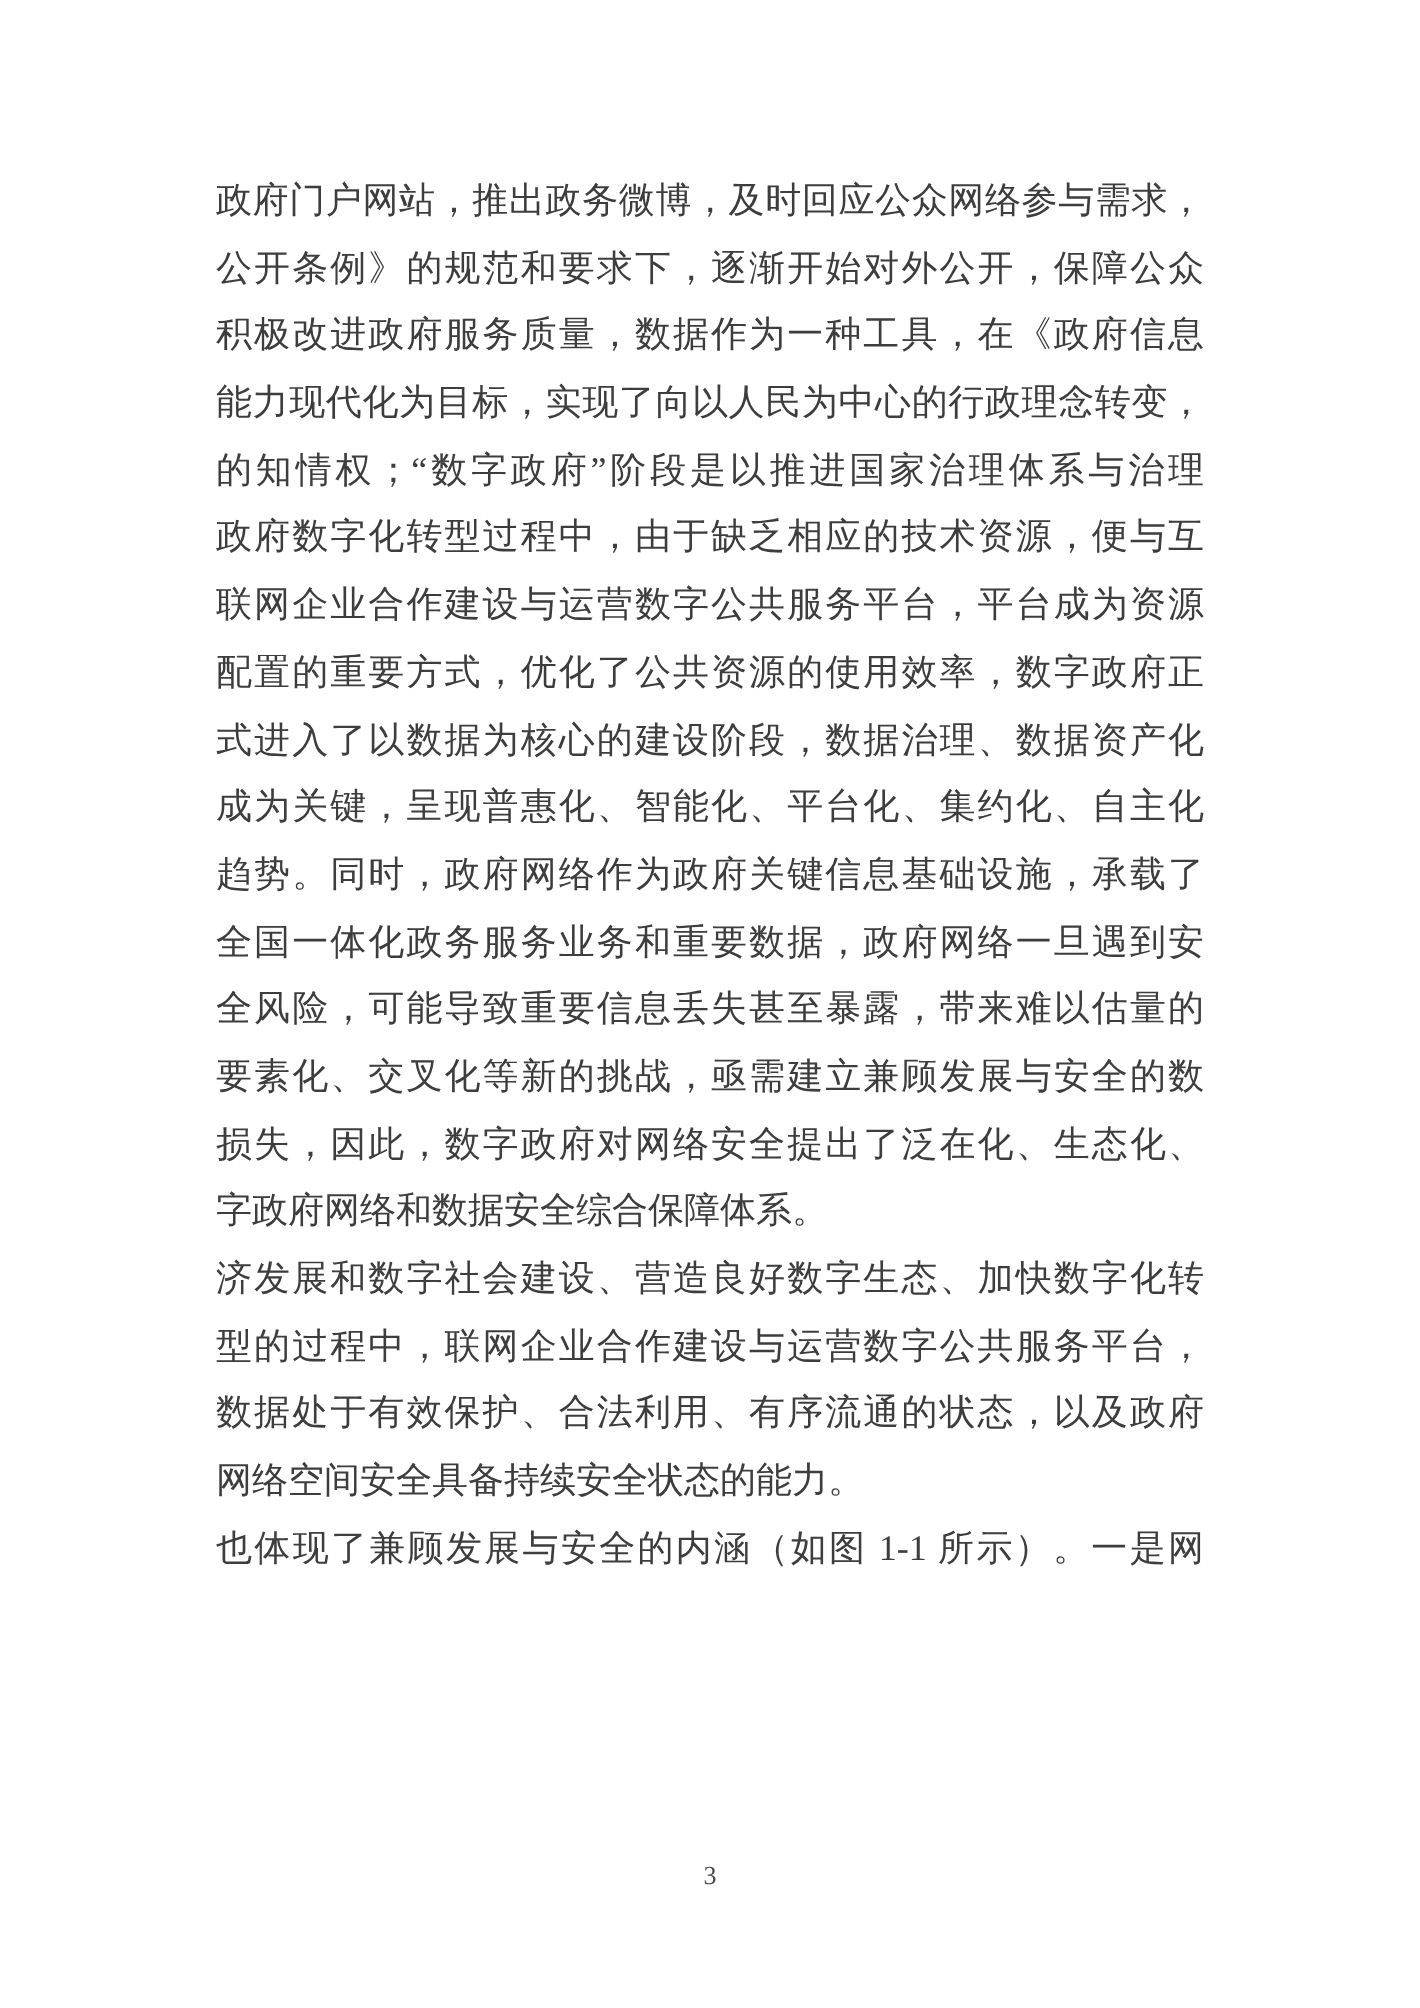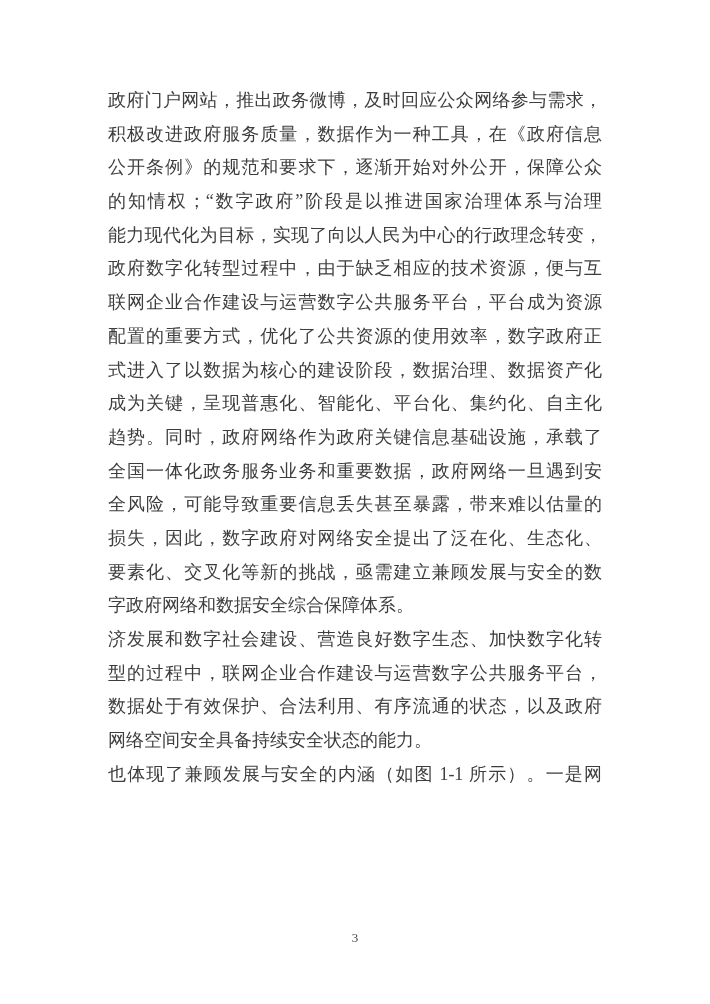--- a/index.html
+++ b/index.html
@@ -51,34 +51,34 @@
     font-size: 13px;
     color: #4a4a4a;
   }
 </style>
 </head>
 <body>
 
 <div class="page">
   <div class="text-block" id="text-block">
       <div class="line">政府门户网站，推出政务微博，及时回应公众网络参与需求，</div>
+      <div class="line">公开条例》的规范和要求下，逐渐开始对外公开，保障公众</div>
       <div class="line">积极改进政府服务质量，数据作为一种工具，在《政府信息</div>
-      <div class="line">公开条例》的规范和要求下，逐渐开始对外公开，保障公众</div>
+      <div class="line">能力现代化为目标，实现了向以人民为中心的行政理念转变，</div>
       <div class="line">的知情权；“数字政府”阶段是以推进国家治理体系与治理</div>
-      <div class="line">能力现代化为目标，实现了向以人民为中心的行政理念转变，</div>
       <div class="line">政府数字化转型过程中，由于缺乏相应的技术资源，便与互</div>
       <div class="line">联网企业合作建设与运营数字公共服务平台，平台成为资源</div>
       <div class="line">配置的重要方式，优化了公共资源的使用效率，数字政府正</div>
       <div class="line">式进入了以数据为核心的建设阶段，数据治理、数据资产化</div>
       <div class="line">成为关键，呈现普惠化、智能化、平台化、集约化、自主化</div>
       <div class="line">趋势。同时，政府网络作为政府关键信息基础设施，承载了</div>
       <div class="line">全国一体化政务服务业务和重要数据，政府网络一旦遇到安</div>
       <div class="line">全风险，可能导致重要信息丢失甚至暴露，带来难以估量的</div>
+      <div class="line">要素化、交叉化等新的挑战，亟需建立兼顾发展与安全的数</div>
       <div class="line">损失，因此，数字政府对网络安全提出了泛在化、生态化、</div>
-      <div class="line">要素化、交叉化等新的挑战，亟需建立兼顾发展与安全的数</div>
       <div class="line para-end">字政府网络和数据安全综合保障体系。</div>
       <div class="line">济发展和数字社会建设、营造良好数字生态、加快数字化转</div>
       <div class="line">型的过程中，联网企业合作建设与运营数字公共服务平台，</div>
       <div class="line">数据处于有效保护、合法利用、有序流通的状态，以及政府</div>
       <div class="line para-end">网络空间安全具备持续安全状态的能力。</div>
       <div class="line">也体现了兼顾发展与安全的内涵（如图 1-1 所示）。一是网</div>
     </div>
   <div class="page-number">3</div>
 </div>
 

